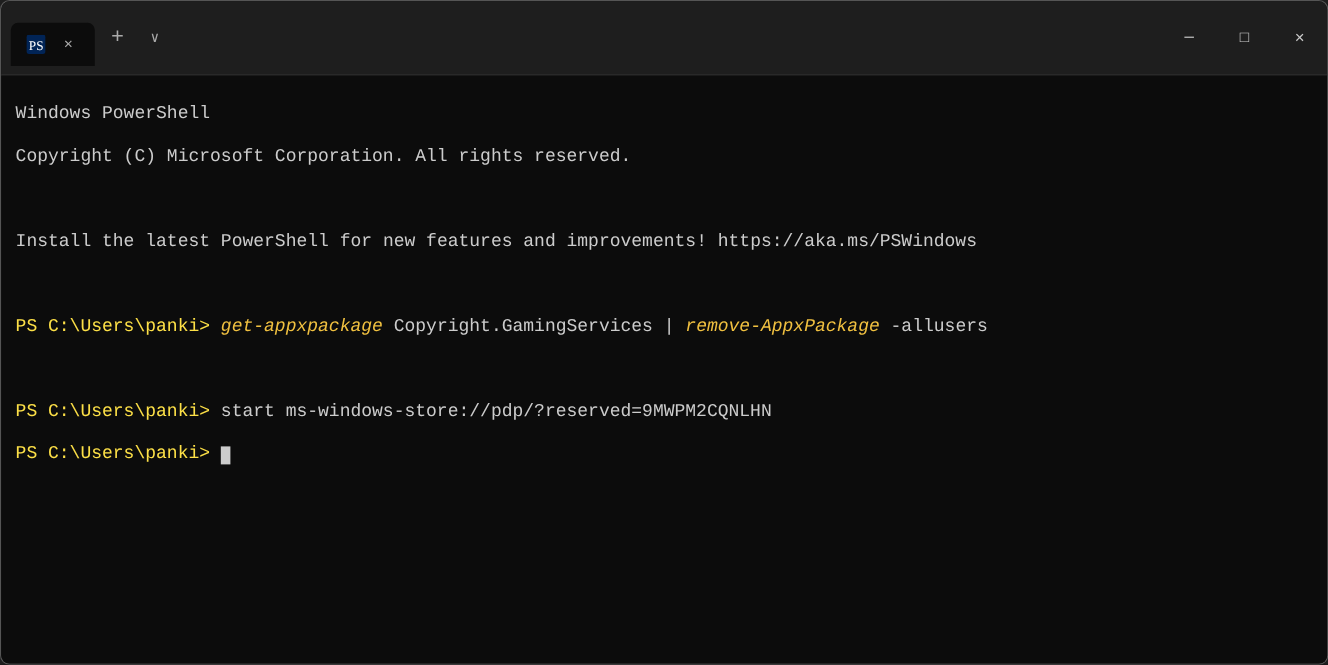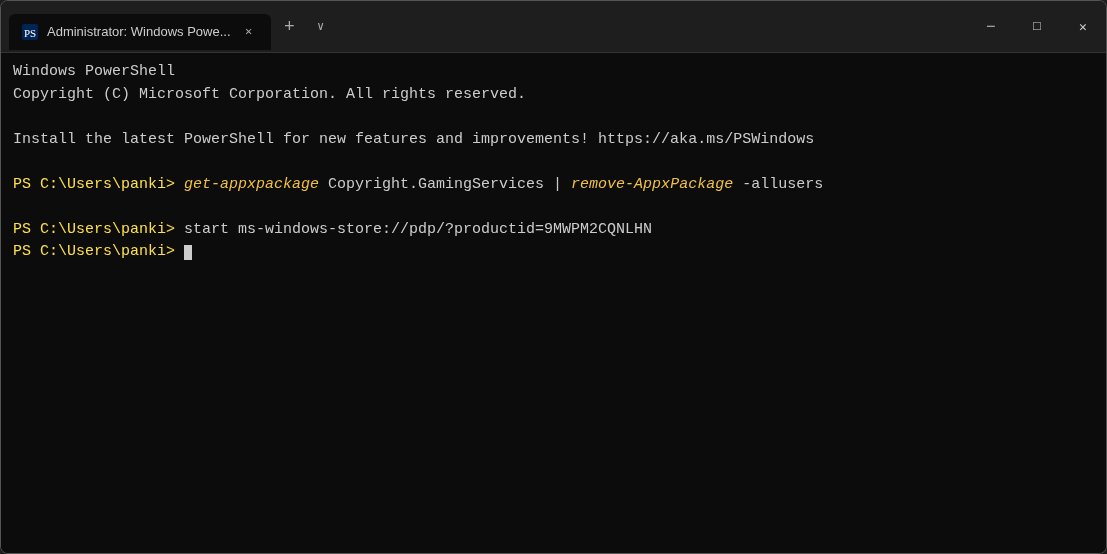--- a/index.html
+++ b/index.html
@@ -18,21 +18,21 @@
       display: flex;
       flex-direction: column;
       border: 1px solid #555;
       border-radius: 8px;
       overflow: hidden;
       background: #0c0c0c;
     }
 
     
     .title-bar {
-      height: 52px;
+      height: 62px;
       background: #1e1e1e;
       display: flex;
       align-items: center;
       flex-shrink: 0;
       border-bottom: 1px solid #333;
       justify-content: space-between;
     }
 
     .title-bar-left {
       display: flex;
@@ -133,20 +133,21 @@
       padding: 8px 12px;
       color: #cccccc;
       font-size: 15px;
       line-height: 1.5;
       overflow: hidden;
     }
 
     .line {
       display: block;
       white-space: pre;
+      margin-top: 13px;
     }
 
     .text-white { color: #cccccc; }
     .text-yellow { color: #f0c040; font-style: italic; }
 
     .prompt { color: #fde047; }
     .cursor {
       display: inline-block;
       width: 8px;
       background: #cccccc;
@@ -166,37 +167,36 @@
 
   <div class="title-bar">
     <div class="title-bar-left">
       <div class="tab">
         <div class="tab-icon">
           <svg viewBox="0 0 16 16" fill="none">
             <rect width="16" height="16" rx="2" fill="#012456"></rect>
             <text x="2" y="13" font-size="11" fill="white" font-family="Consolas">PS</text>
           </svg>
         </div>
-        <span class="tab-title">Administrator: Windows Powe...</span>
         <div class="tab-close">✕</div>
       </div>
       <div class="new-tab-btn">+</div>
       <div class="dropdown-btn">∨</div>
     </div>
     <div class="window-controls">
       <div class="win-btn">─</div>
       <div class="win-btn">□</div>
       <div class="win-btn close">✕</div>
     </div>
   </div>
 
   <div class="terminal-content">
     <span class="line text-white">Windows PowerShell</span>
     <span class="line text-white">Copyright (C) Microsoft Corporation. All rights reserved.</span>
     <span class="line">&nbsp;</span>
     <span class="line text-white"><span>Install </span><span>the</span><span> latest PowerShell for new features and improvements! https://aka.ms/PSWindows</span></span>
     <span class="line">&nbsp;</span>
     <span class="line"><span class="prompt">PS C:\Users\panki&gt; </span><span class="text-yellow">get-appxpackage</span><span class="text-white"> Copyright.GamingServices | </span><span class="text-yellow">remove-AppxPackage</span><span class="text-white"> -allusers</span></span>
     <span class="line">&nbsp;</span>
-    <span class="line"><span class="prompt">PS C:\Users\panki&gt; </span><span class="text-white">start ms-windows-store://pdp/?productid=9MWPM2CQNLHN</span></span>
+    <span class="line"><span class="prompt">PS C:\Users\panki&gt; </span><span class="text-white">start ms-windows-store://pdp/?reserved=9MWPM2CQNLHN</span></span>
     <span class="line"><span class="prompt">PS C:\Users\panki&gt; </span><span class="cursor"></span></span>
   </div>
 </div>
 
 </body></html>

